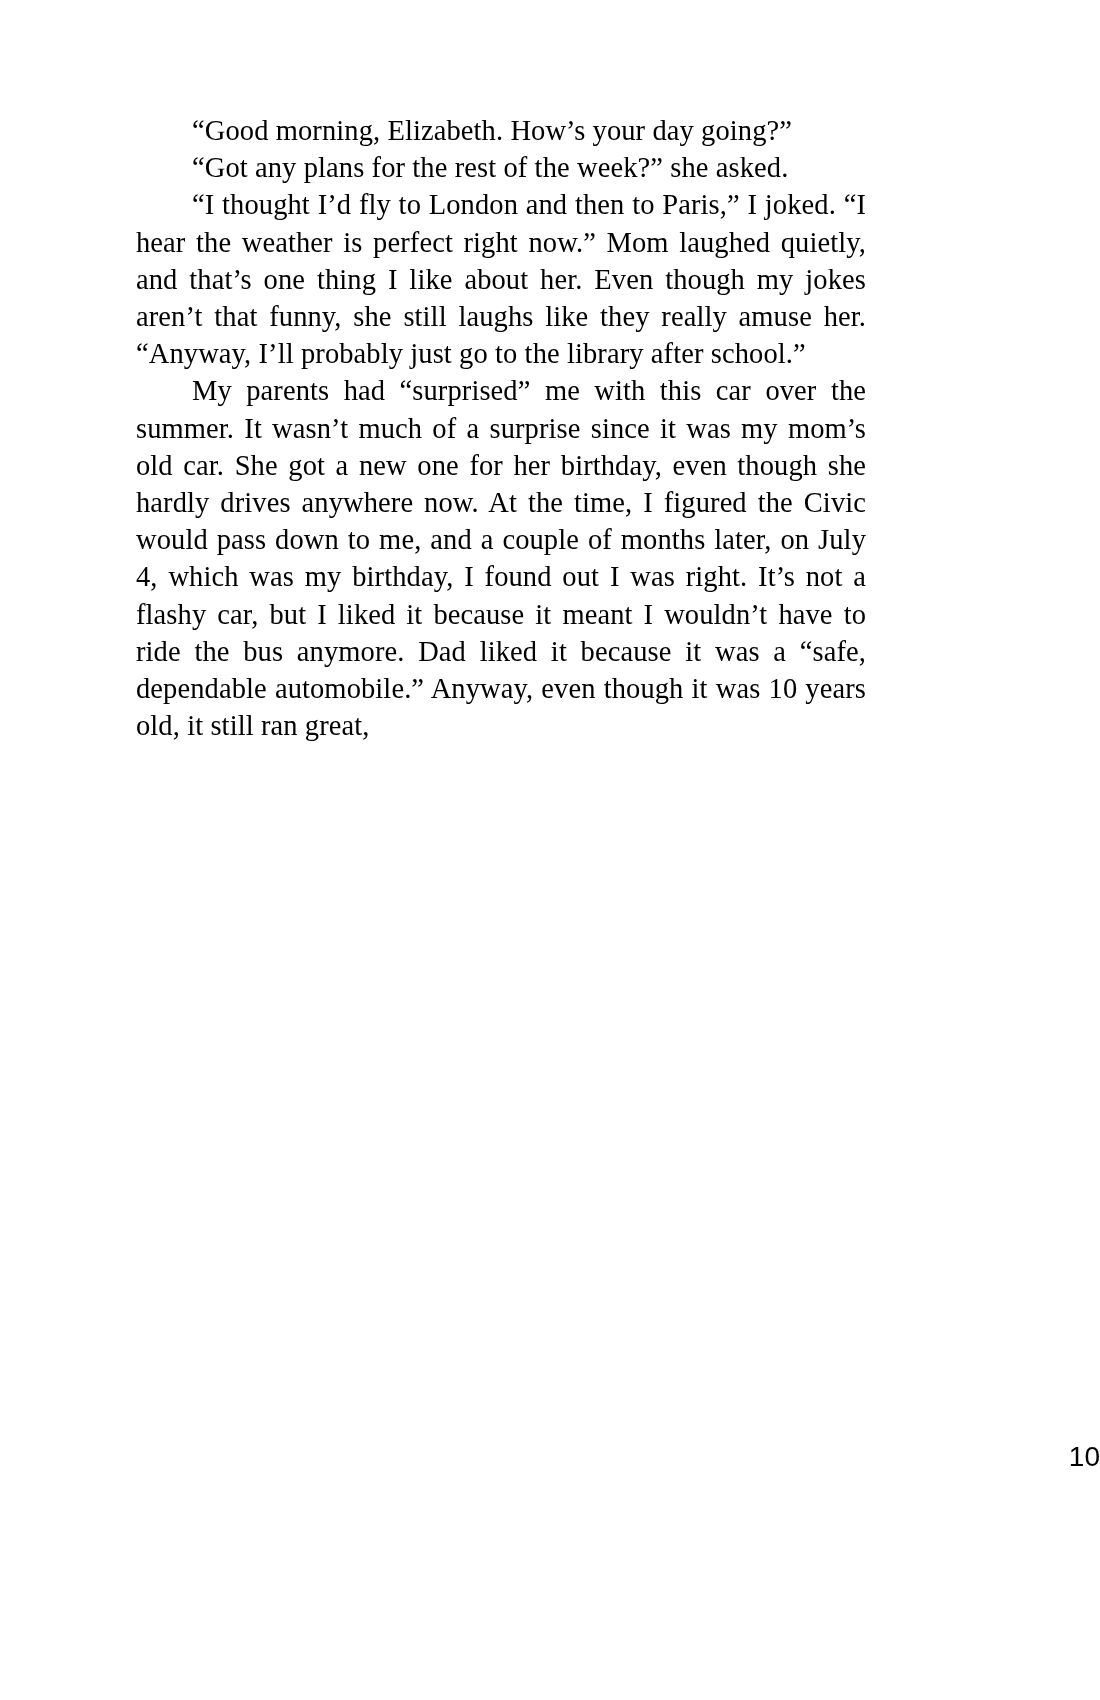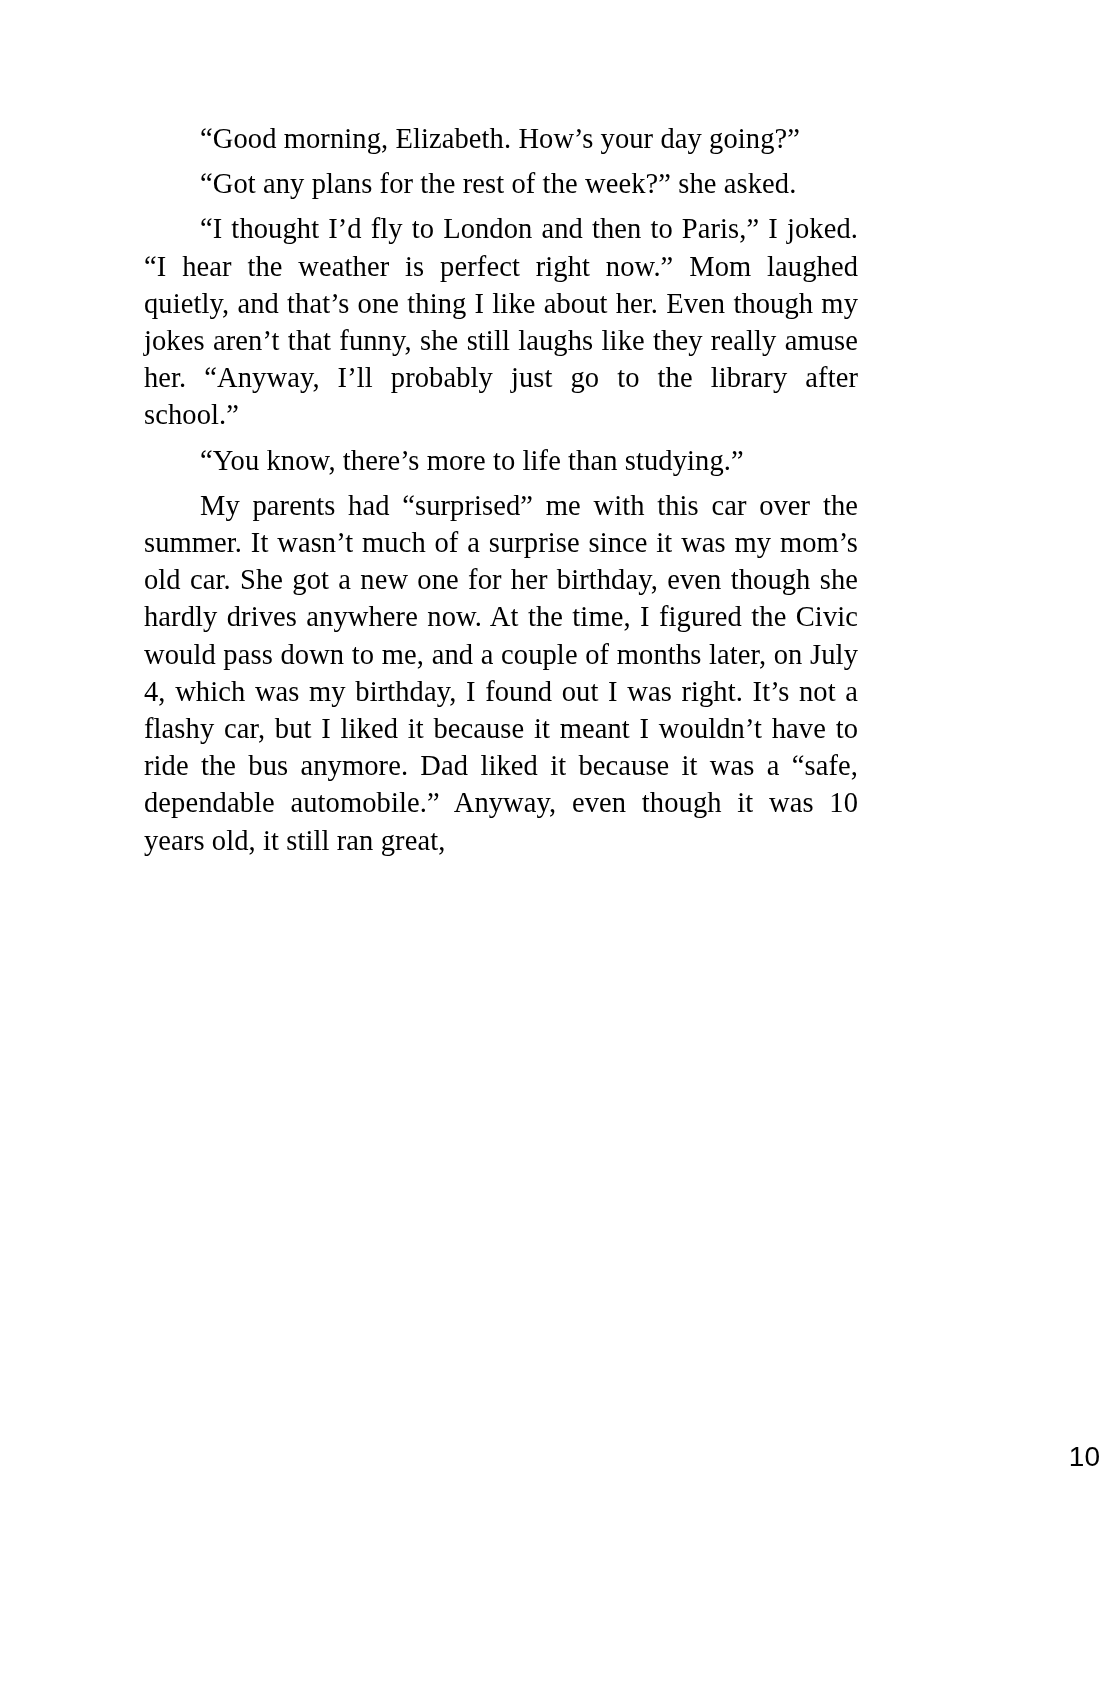--- a/index.html
+++ b/index.html
@@ -26,21 +26,21 @@
   }
 
   .text-column {
     position: absolute;
     left: 136px;
     top: 112px;
     width: 730px;
   }
 
   .para {
-    margin: 8px;
+    margin: 0;
     text-align: justify;
     text-justify: inter-word;
     font-size: 28.5px;
     line-height: 37.2px;
     text-indent: 56px;
     hyphens: none;
     -webkit-hyphens: none;
     letter-spacing: 0.1px;
   }
 
@@ -63,19 +63,18 @@
 </style>
 </head>
 <body>
 
 <div class="page">
 
   <div class="text-column">
     <p class="para">“Good morning, Elizabeth. How’s your day going?”</p>
     <p class="para">“Got any plans for the rest of the week?” she asked.</p>
     <p class="para">“I thought I’d fly to London and then to Paris,” I joked. “I hear the weather is perfect right now.” Mom laughed quietly, and that’s one thing I like about her. Even though my jokes aren’t that funny, she still laughs like they really amuse her. “Anyway, I’ll probably just go to the library after school.”</p>
-    <p class="para">“You know, there’s more to life than studying.”</p>
     <p class="para">My parents had “surprised” me with this car over the summer. It wasn’t much of a surprise since it was my mom’s old car. She got a new one for her birthday, even though she hardly drives anywhere now. At the time, I figured the Civic would pass down to me, and a couple of months later, on July 4, which was my birthday, I found out I was right. It’s not a flashy car, but I liked it because it meant I wouldn’t have to ride the bus anymore. Dad liked it because it was a “safe, dependable automobile.” Anyway, even though it was 10 years old, it still ran great,</p>
   </div>
 
   <div class="page-number">10</div>
 
 </div>
 
 </body></html>

